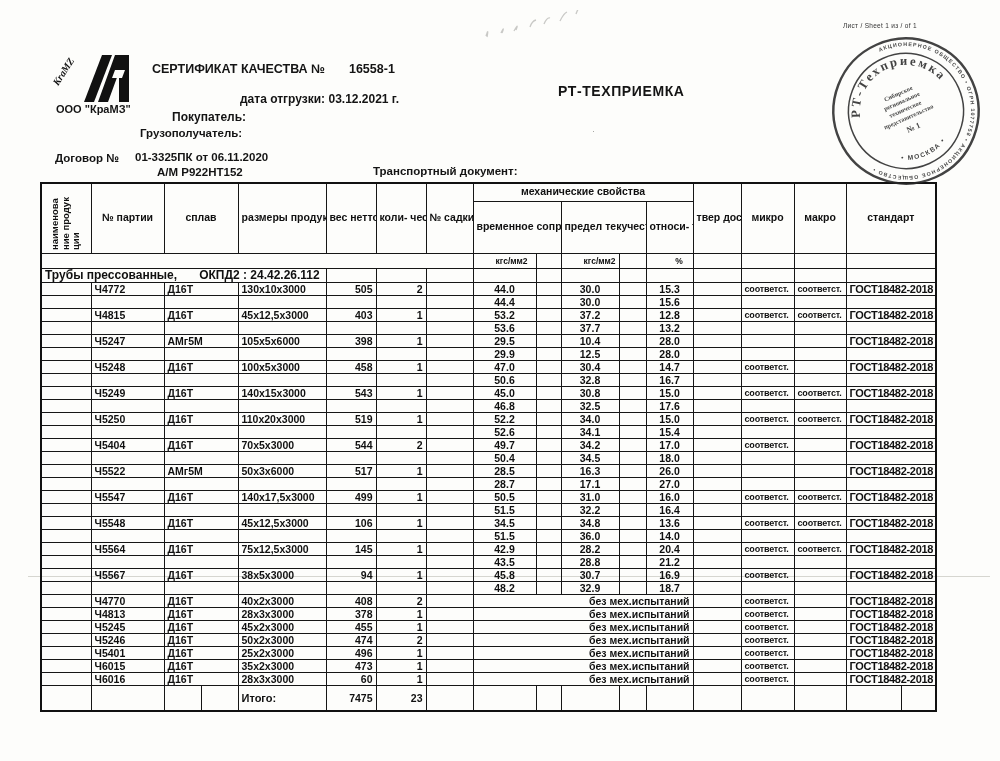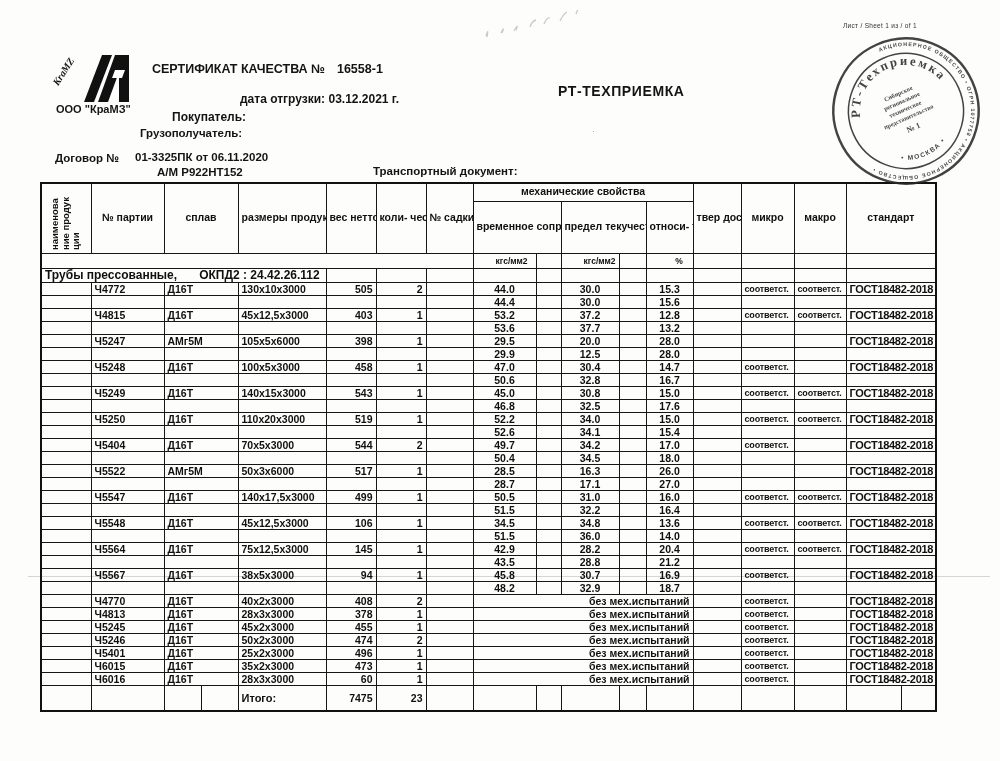--- a/index.html
+++ b/index.html
@@ -8,21 +8,21 @@
     background:#fdfdfb;color:#141414;
     font-family:"Liberation Sans",sans-serif;
     -webkit-font-smoothing:antialiased;
   }
   .abs{position:absolute}
   .b{font-weight:700}
 
   
   .sheet-label{left:843px;top:22px;font-size:6.5px;color:#333;letter-spacing:.3px}
   .cert-line{left:152px;top:62px;font-size:12.5px}
-  .cert-num{margin-left:12px}
+  .cert-num{margin-left:24px}
   .ship-line{left:240px;top:92px;font-size:12px}
   .buyer{left:172px;top:110px;font-size:12px}
   .consignee{left:140px;top:127px;font-size:11.5px}
   .contract-label{left:55px;top:152px;font-size:11.5px}
   .contract-value{left:135px;top:151px;font-size:11.5px}
   .vehicle{left:157px;top:166px;font-size:11.5px}
   .transport{left:373px;top:165px;font-size:11.5px}
   .acceptance{left:558px;top:83px;font-size:14px;letter-spacing:.6px}
   .company{left:56px;top:103px;font-size:11px}
   .kramz-rot{left:48px;top:66px;font-size:10px;font-family:"Liberation Serif",serif;
@@ -249,21 +249,21 @@
       <tr>
         <td class=""></td>
         <td class="lft">Ч5247</td>
         <td class="lft">АМг5М</td>
         <td class="lft">105x5x6000</td>
         <td class="num">398</td>
         <td class="num">1</td>
         <td class=""></td>
         <td class="ctr">29.5</td>
         <td class=""></td>
-        <td class="ctr">20.0</td>
+        <td class="ctr">10.4</td>
         <td class=""></td>
         <td class="ctr">28.0</td>
         <td class=""></td>
         <td class="ok"></td>
         <td class="ok"></td>
         <td class="std">ГОСТ18482-2018</td>
       </tr>
       <tr>
         <td class=""></td>
         <td class="lft"></td>

